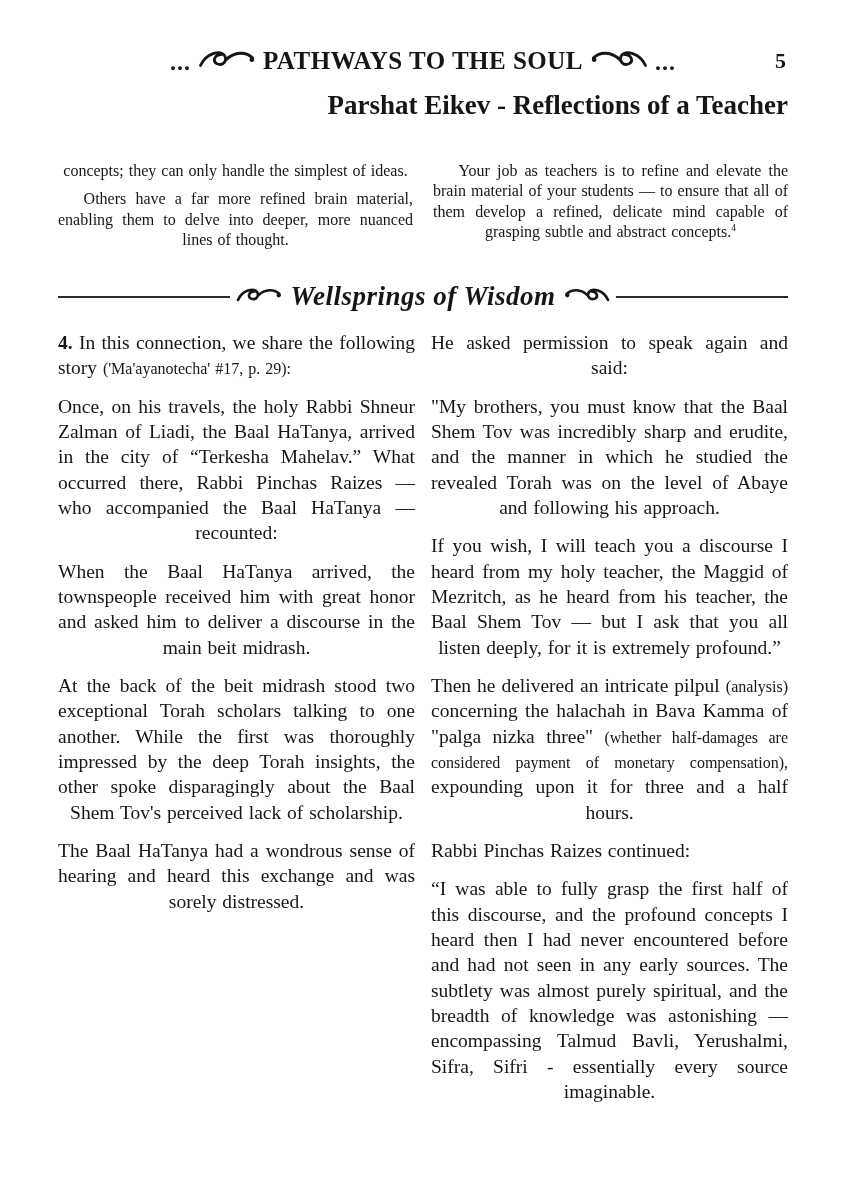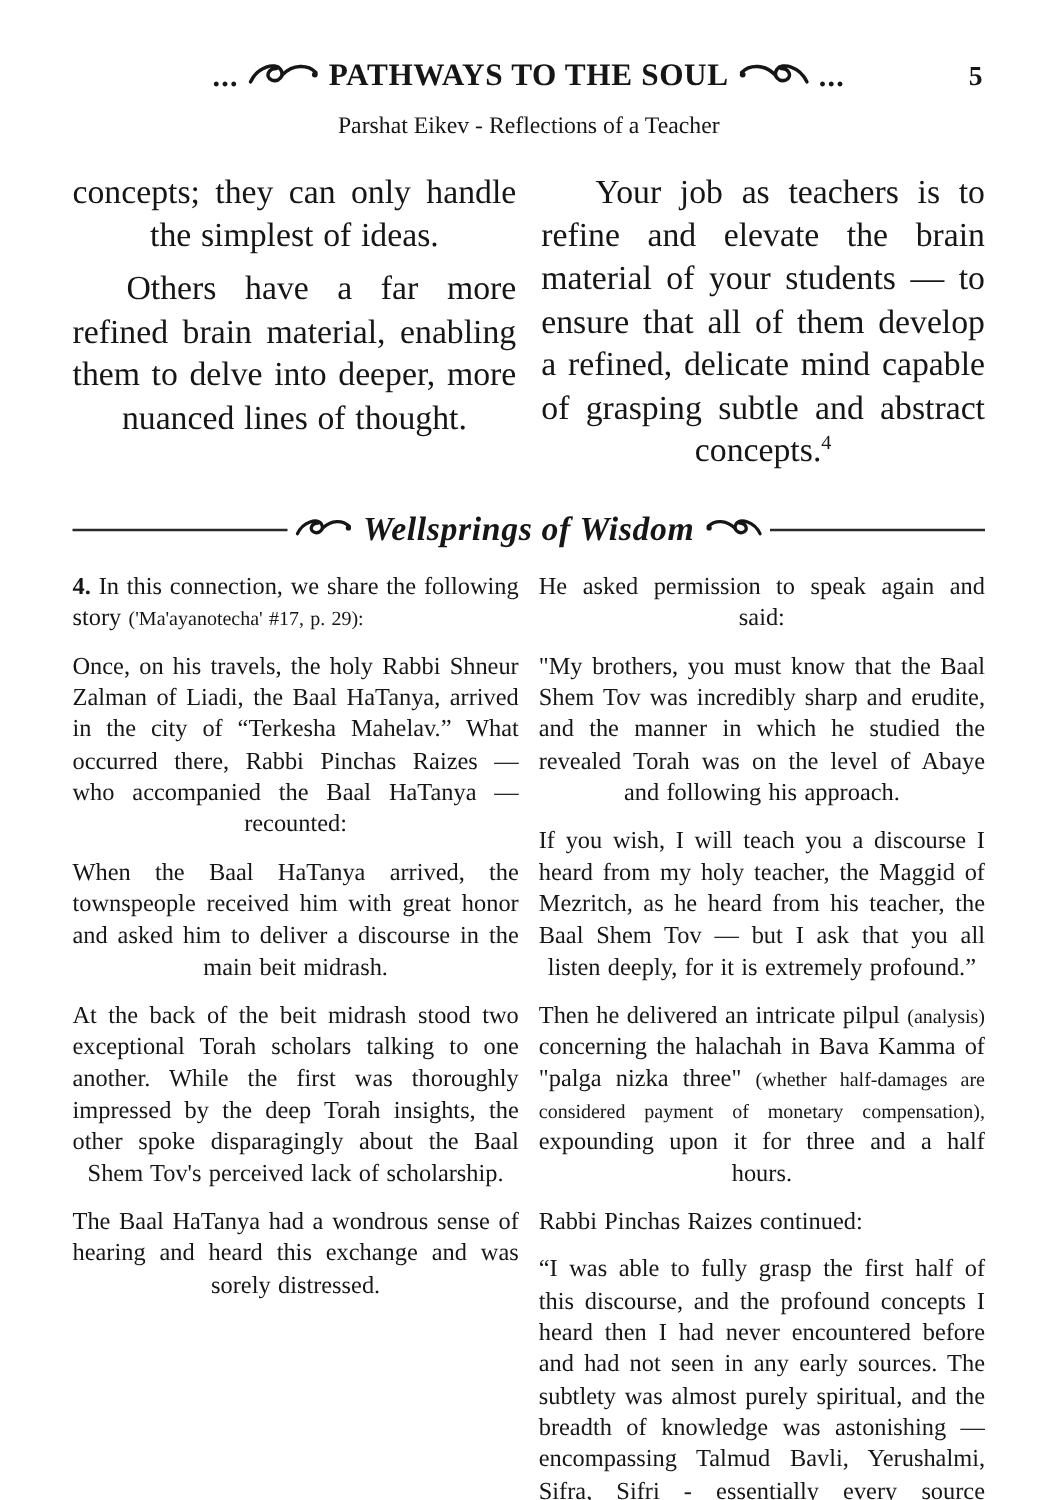--- a/index.html
+++ b/index.html
@@ -25,27 +25,27 @@
     white-space:nowrap;line-height:1;
   }
   .dots{font-weight:bold;font-size:24px;letter-spacing:1px;line-height:1;transform:translateY(2px);}
   .flourish{display:inline-flex;color:#161616;}
   .flourish.mirrored{transform:scaleX(-1);}
   .page-number{
     position:absolute;right:2px;top:12px;
     font-size:22px;font-weight:bold;
   }
   .subtitle{
-    text-align:center;font-weight:normal;font-size:19px;margin-top:6px;
+    text-align:right;font-weight:bold;font-size:27px;margin-top:6px;
   }
   
   .intro{
     display:grid;grid-template-columns:1fr 1fr;column-gap:20px;
-    margin-top:24px;
-    font-size:27px;line-height:1.28;
+    margin-top:40px;
+    font-size:16px;line-height:1.28;
   }
   .intro p{margin:0 0 8px 0;}
   .jc{text-align:justify;text-align-last:center;word-spacing:1px;}
   .jc.left-last{text-align-last:left;}
   .indent{text-indent:1.6em;}
   sup.fnref{font-size:60%;line-height:0;}
   
   .divider{
     display:flex;align-items:center;margin:22px 0 18px 0;gap:6px;text-align:center;
   }

